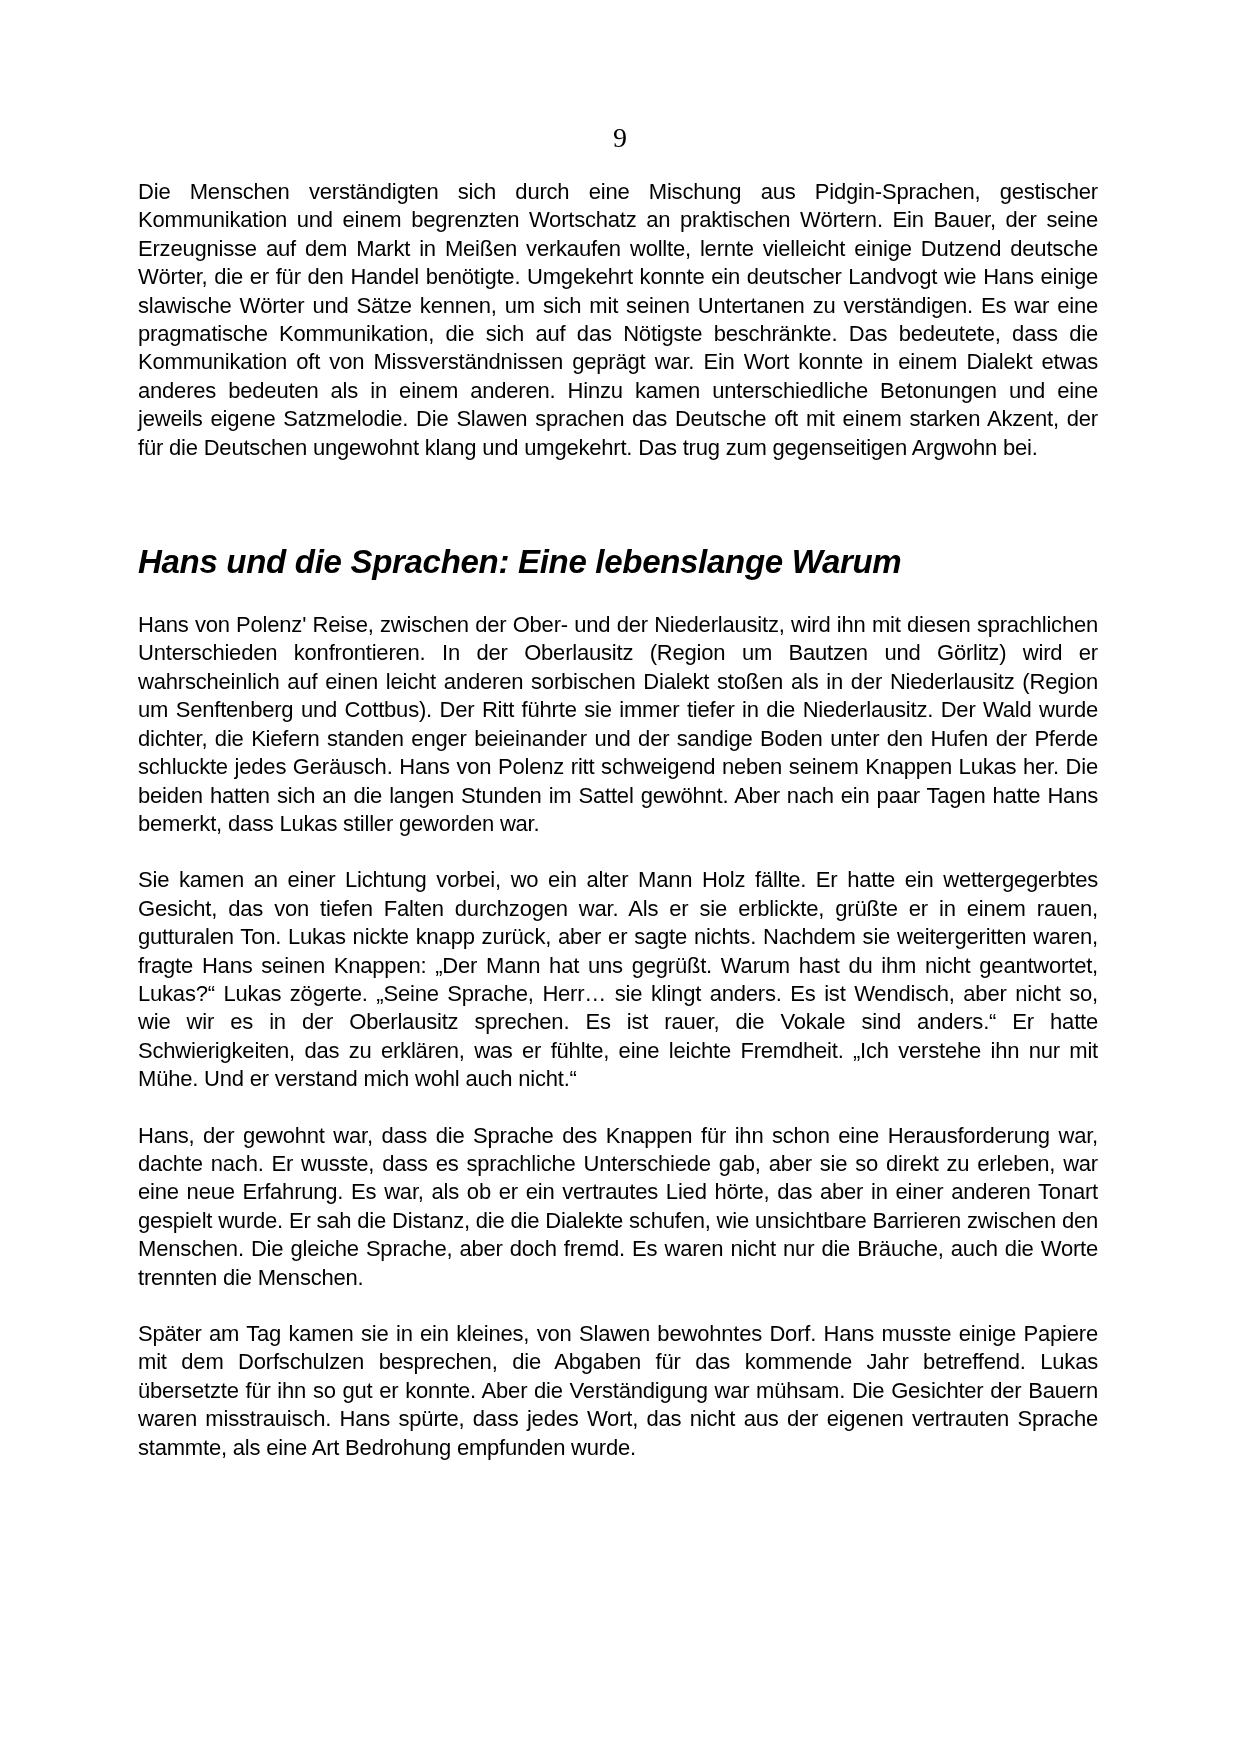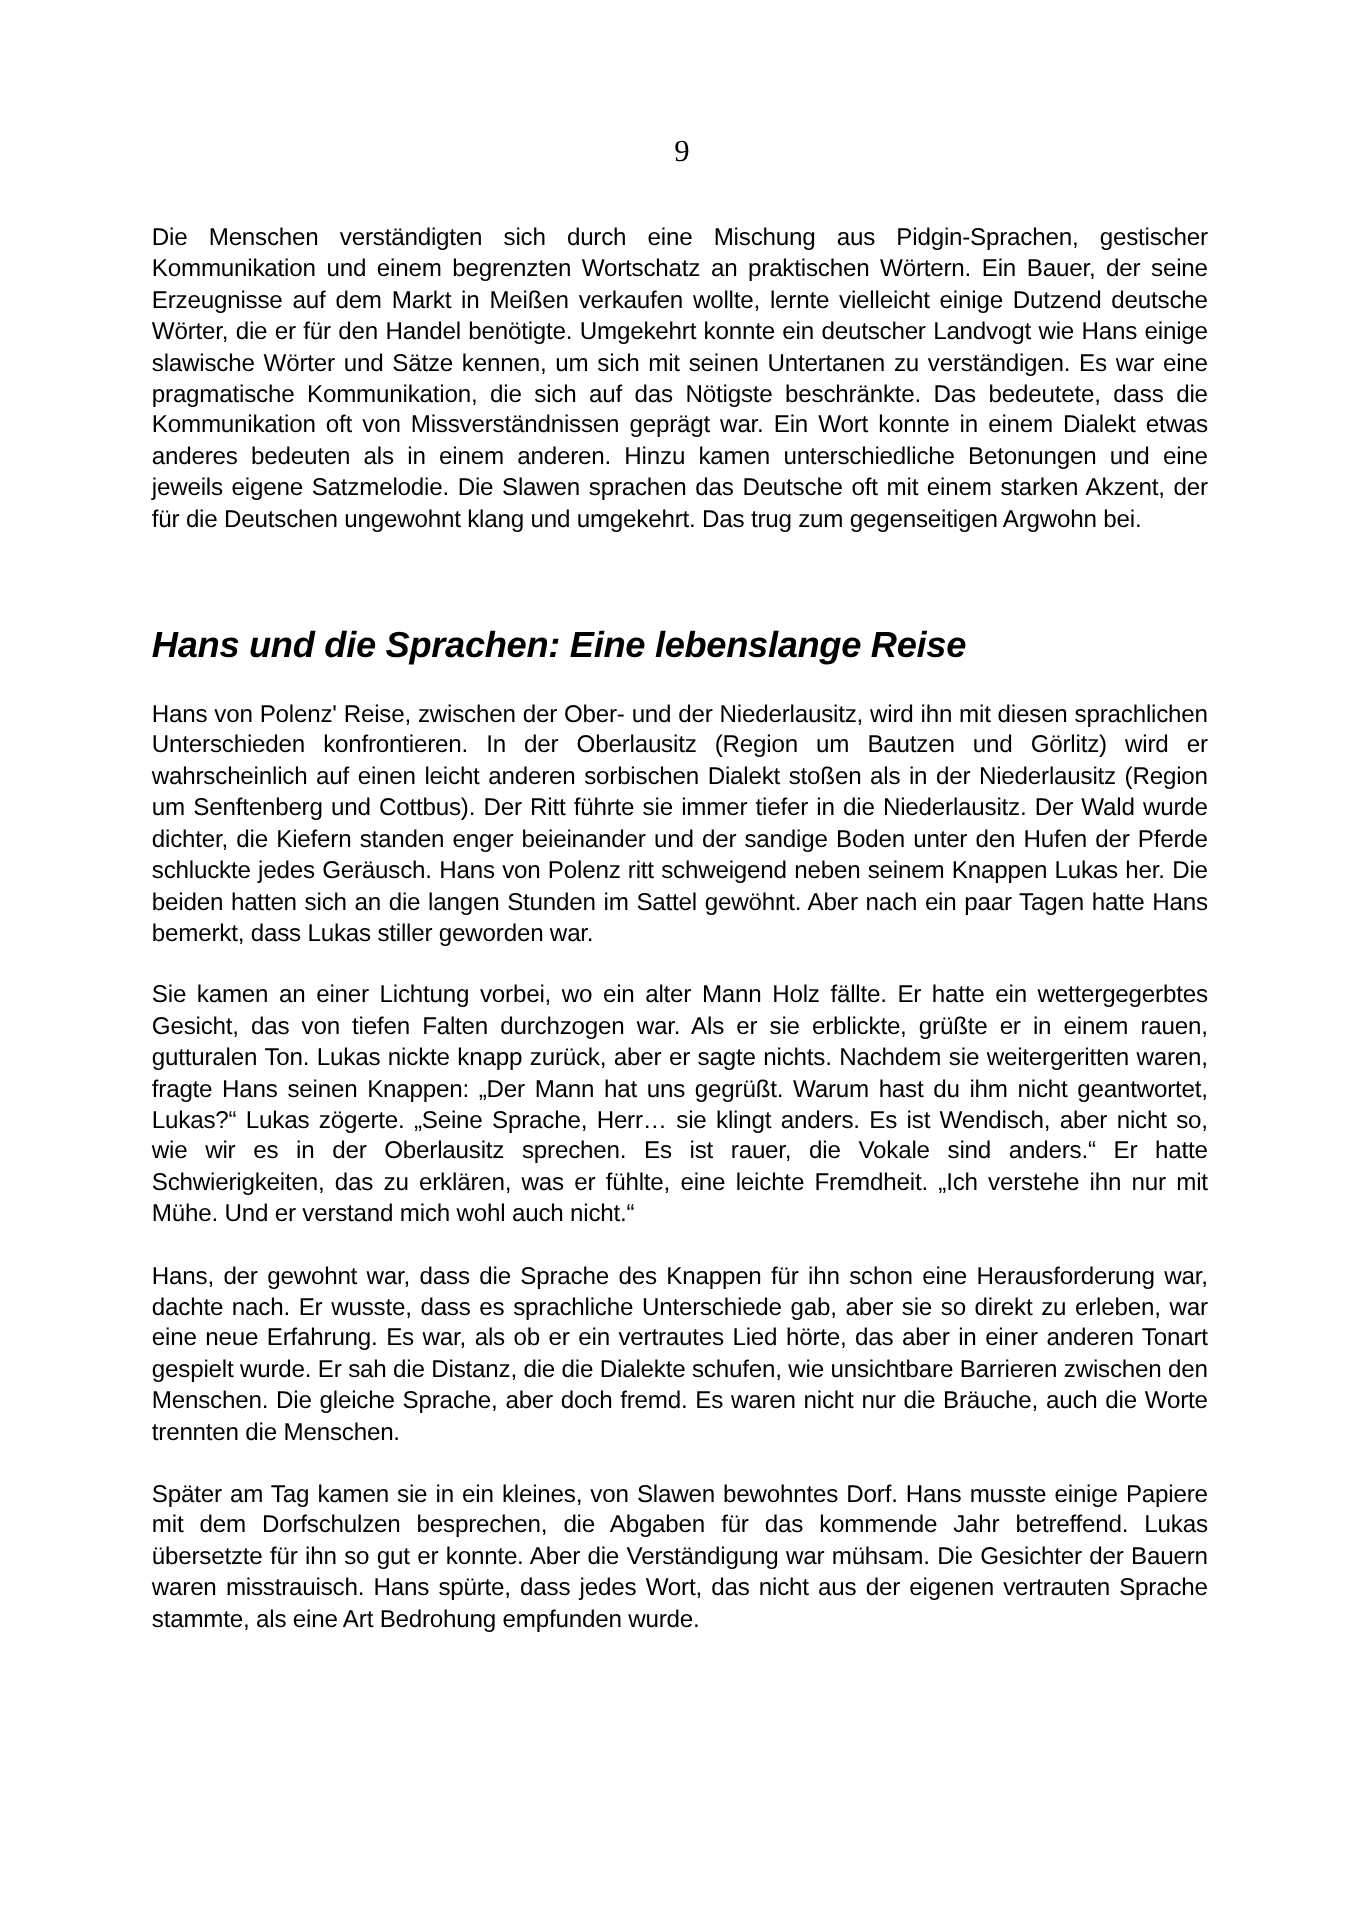--- a/index.html
+++ b/index.html
@@ -23,21 +23,21 @@
     width: 100%;
     text-align: center;
     font-family: "Liberation Serif", serif;
     font-size: 28px;
     line-height: 34px;
     color: #000000;
   }
   .content {
     position: absolute;
     left: 138px;
-    top: 202px;
+    top: 178px;
     width: 960px;
   }
   .content p {
     margin: 0 0 28px 0;
     font-size: 22px;
     line-height: 28.4px;
     letter-spacing: -0.2px;
     text-align: justify;
     hyphens: none;
     color: #000000;
@@ -55,21 +55,21 @@
 </style>
 </head>
 <body>
 
 <div class="page">
   <div class="page-number">9</div>
 
   <div class="content">
     <p>Die Menschen verständigten sich durch eine Mischung aus Pidgin-Sprachen, gestischer Kommunikation und einem begrenzten Wortschatz an praktischen Wörtern. Ein Bauer, der seine Erzeugnisse auf dem Markt in Meißen verkaufen wollte, lernte vielleicht einige Dutzend deutsche Wörter, die er für den Handel benötigte. Umgekehrt konnte ein deutscher Landvogt wie Hans einige slawische Wörter und Sätze kennen, um sich mit seinen Untertanen zu verständigen. Es war eine pragmatische Kommunikation, die sich auf das Nötigste beschränkte. Das bedeutete, dass die Kommunikation oft von Missverständnissen geprägt war. Ein Wort konnte in einem Dialekt etwas anderes bedeuten als in einem anderen. Hinzu kamen unterschiedliche Betonungen und eine jeweils eigene Satzmelodie. Die Slawen sprachen das Deutsche oft mit einem starken Akzent, der für die Deutschen ungewohnt klang und umgekehrt. Das trug zum gegenseitigen Argwohn bei.</p>
 
-    <h1 class="section-heading">Hans und die Sprachen: Eine lebenslange Reise</h1>
+    <h1 class="section-heading">Hans und die Sprachen: Eine lebenslange Warum</h1>
 
     <p>Hans von Polenz' Reise, zwischen der Ober- und der Niederlausitz, wird ihn mit diesen sprachlichen Unterschieden konfrontieren. In der Oberlausitz (Region um Bautzen und Görlitz) wird er wahrscheinlich auf einen leicht anderen sorbischen Dialekt stoßen als in der Niederlausitz (Region um Senftenberg und Cottbus). Der Ritt führte sie immer tiefer in die Niederlausitz. Der Wald wurde dichter, die Kiefern standen enger beieinander und der sandige Boden unter den Hufen der Pferde schluckte jedes Geräusch. Hans von Polenz ritt schweigend neben seinem Knappen Lukas her. Die beiden hatten sich an die langen Stunden im Sattel gewöhnt. Aber nach ein paar Tagen hatte Hans bemerkt, dass Lukas stiller geworden war.</p>
 
     <p>Sie kamen an einer Lichtung vorbei, wo ein alter Mann Holz fällte. Er hatte ein wettergegerbtes Gesicht, das von tiefen Falten durchzogen war. Als er sie erblickte, grüßte er in einem rauen, gutturalen Ton. Lukas nickte knapp zurück, aber er sagte nichts. Nachdem sie weitergeritten waren, fragte Hans seinen Knappen: „Der Mann hat uns gegrüßt. Warum hast du ihm nicht geantwortet, Lukas?“ Lukas zögerte. „Seine Sprache, Herr… sie klingt anders. Es ist Wendisch, aber nicht so, wie wir es in der Oberlausitz sprechen. Es ist rauer, die Vokale sind anders.“ Er hatte Schwierigkeiten, das zu erklären, was er fühlte, eine leichte Fremdheit. „Ich verstehe ihn nur mit Mühe. Und er verstand mich wohl auch nicht.“</p>
 
     <p>Hans, der gewohnt war, dass die Sprache des Knappen für ihn schon eine Herausforderung war, dachte nach. Er wusste, dass es sprachliche Unterschiede gab, aber sie so direkt zu erleben, war eine neue Erfahrung. Es war, als ob er ein vertrautes Lied hörte, das aber in einer anderen Tonart gespielt wurde. Er sah die Distanz, die die Dialekte schufen, wie unsichtbare Barrieren zwischen den Menschen. Die gleiche Sprache, aber doch fremd. Es waren nicht nur die Bräuche, auch die Worte trennten die Menschen.</p>
 
     <p>Später am Tag kamen sie in ein kleines, von Slawen bewohntes Dorf. Hans musste einige Papiere mit dem Dorfschulzen besprechen, die Abgaben für das kommende Jahr betreffend. Lukas übersetzte für ihn so gut er konnte. Aber die Verständigung war mühsam. Die Gesichter der Bauern waren misstrauisch. Hans spürte, dass jedes Wort, das nicht aus der eigenen vertrauten Sprache stammte, als eine Art Bedrohung empfunden wurde.</p>
   </div>
 </div>

